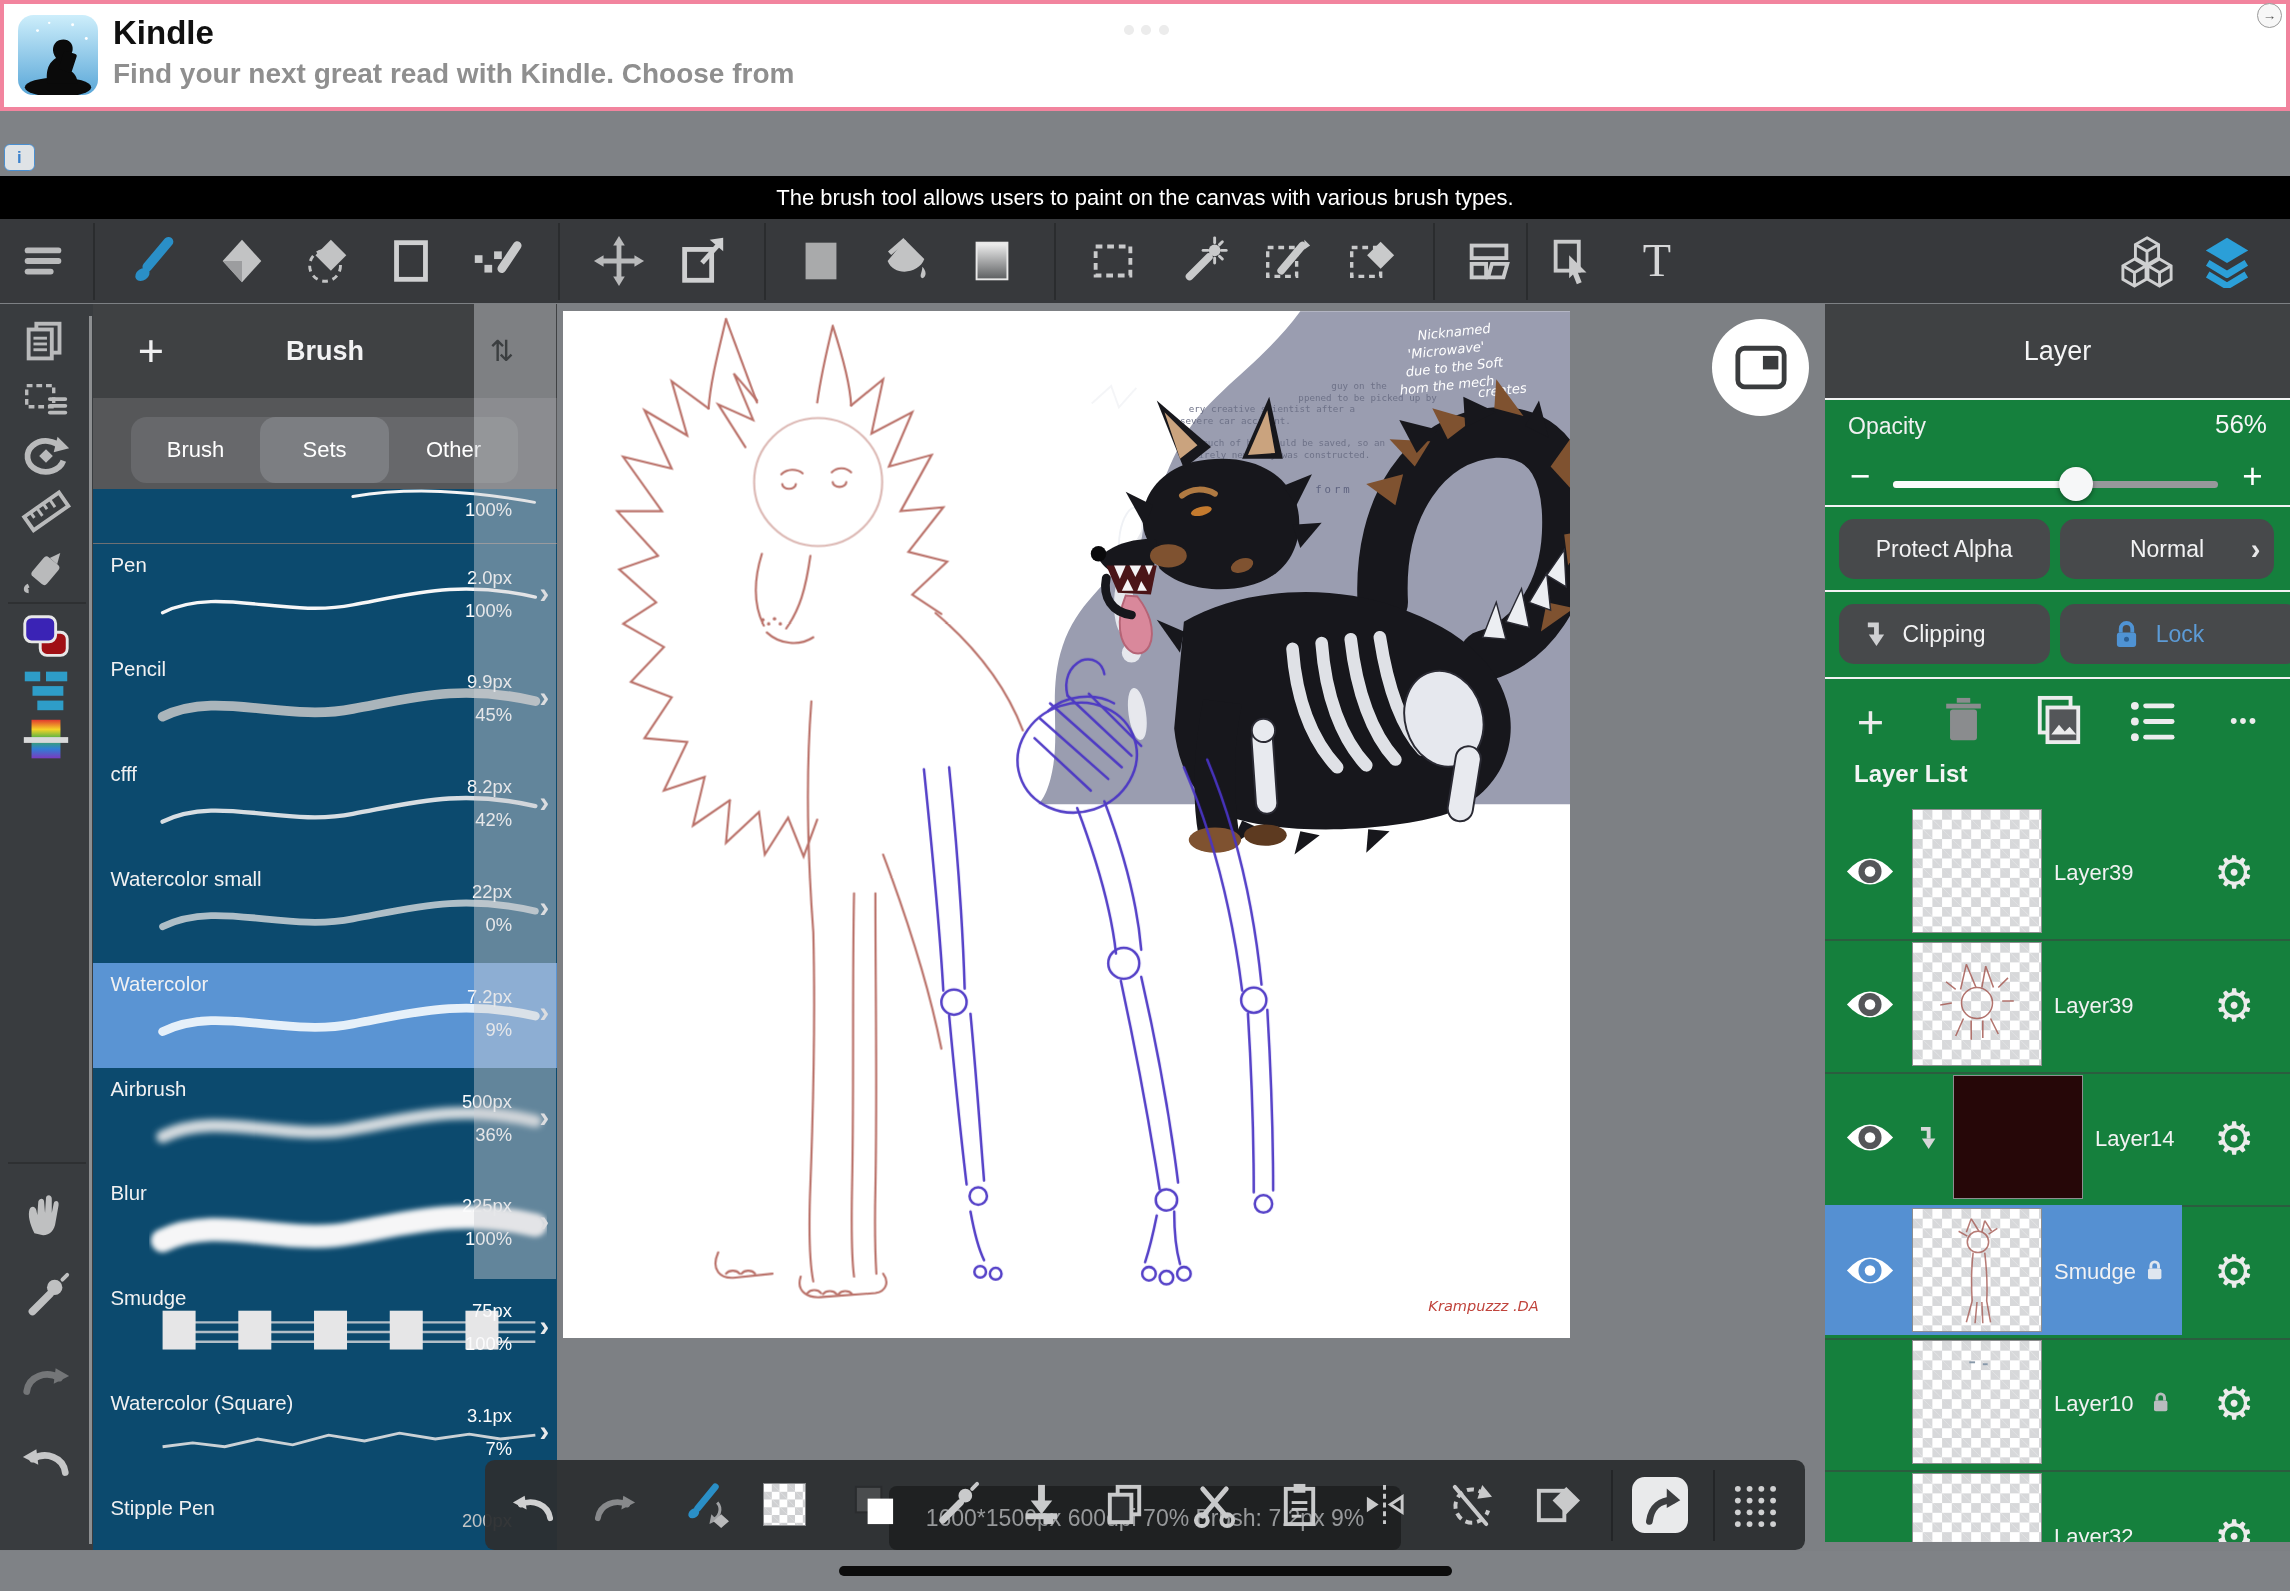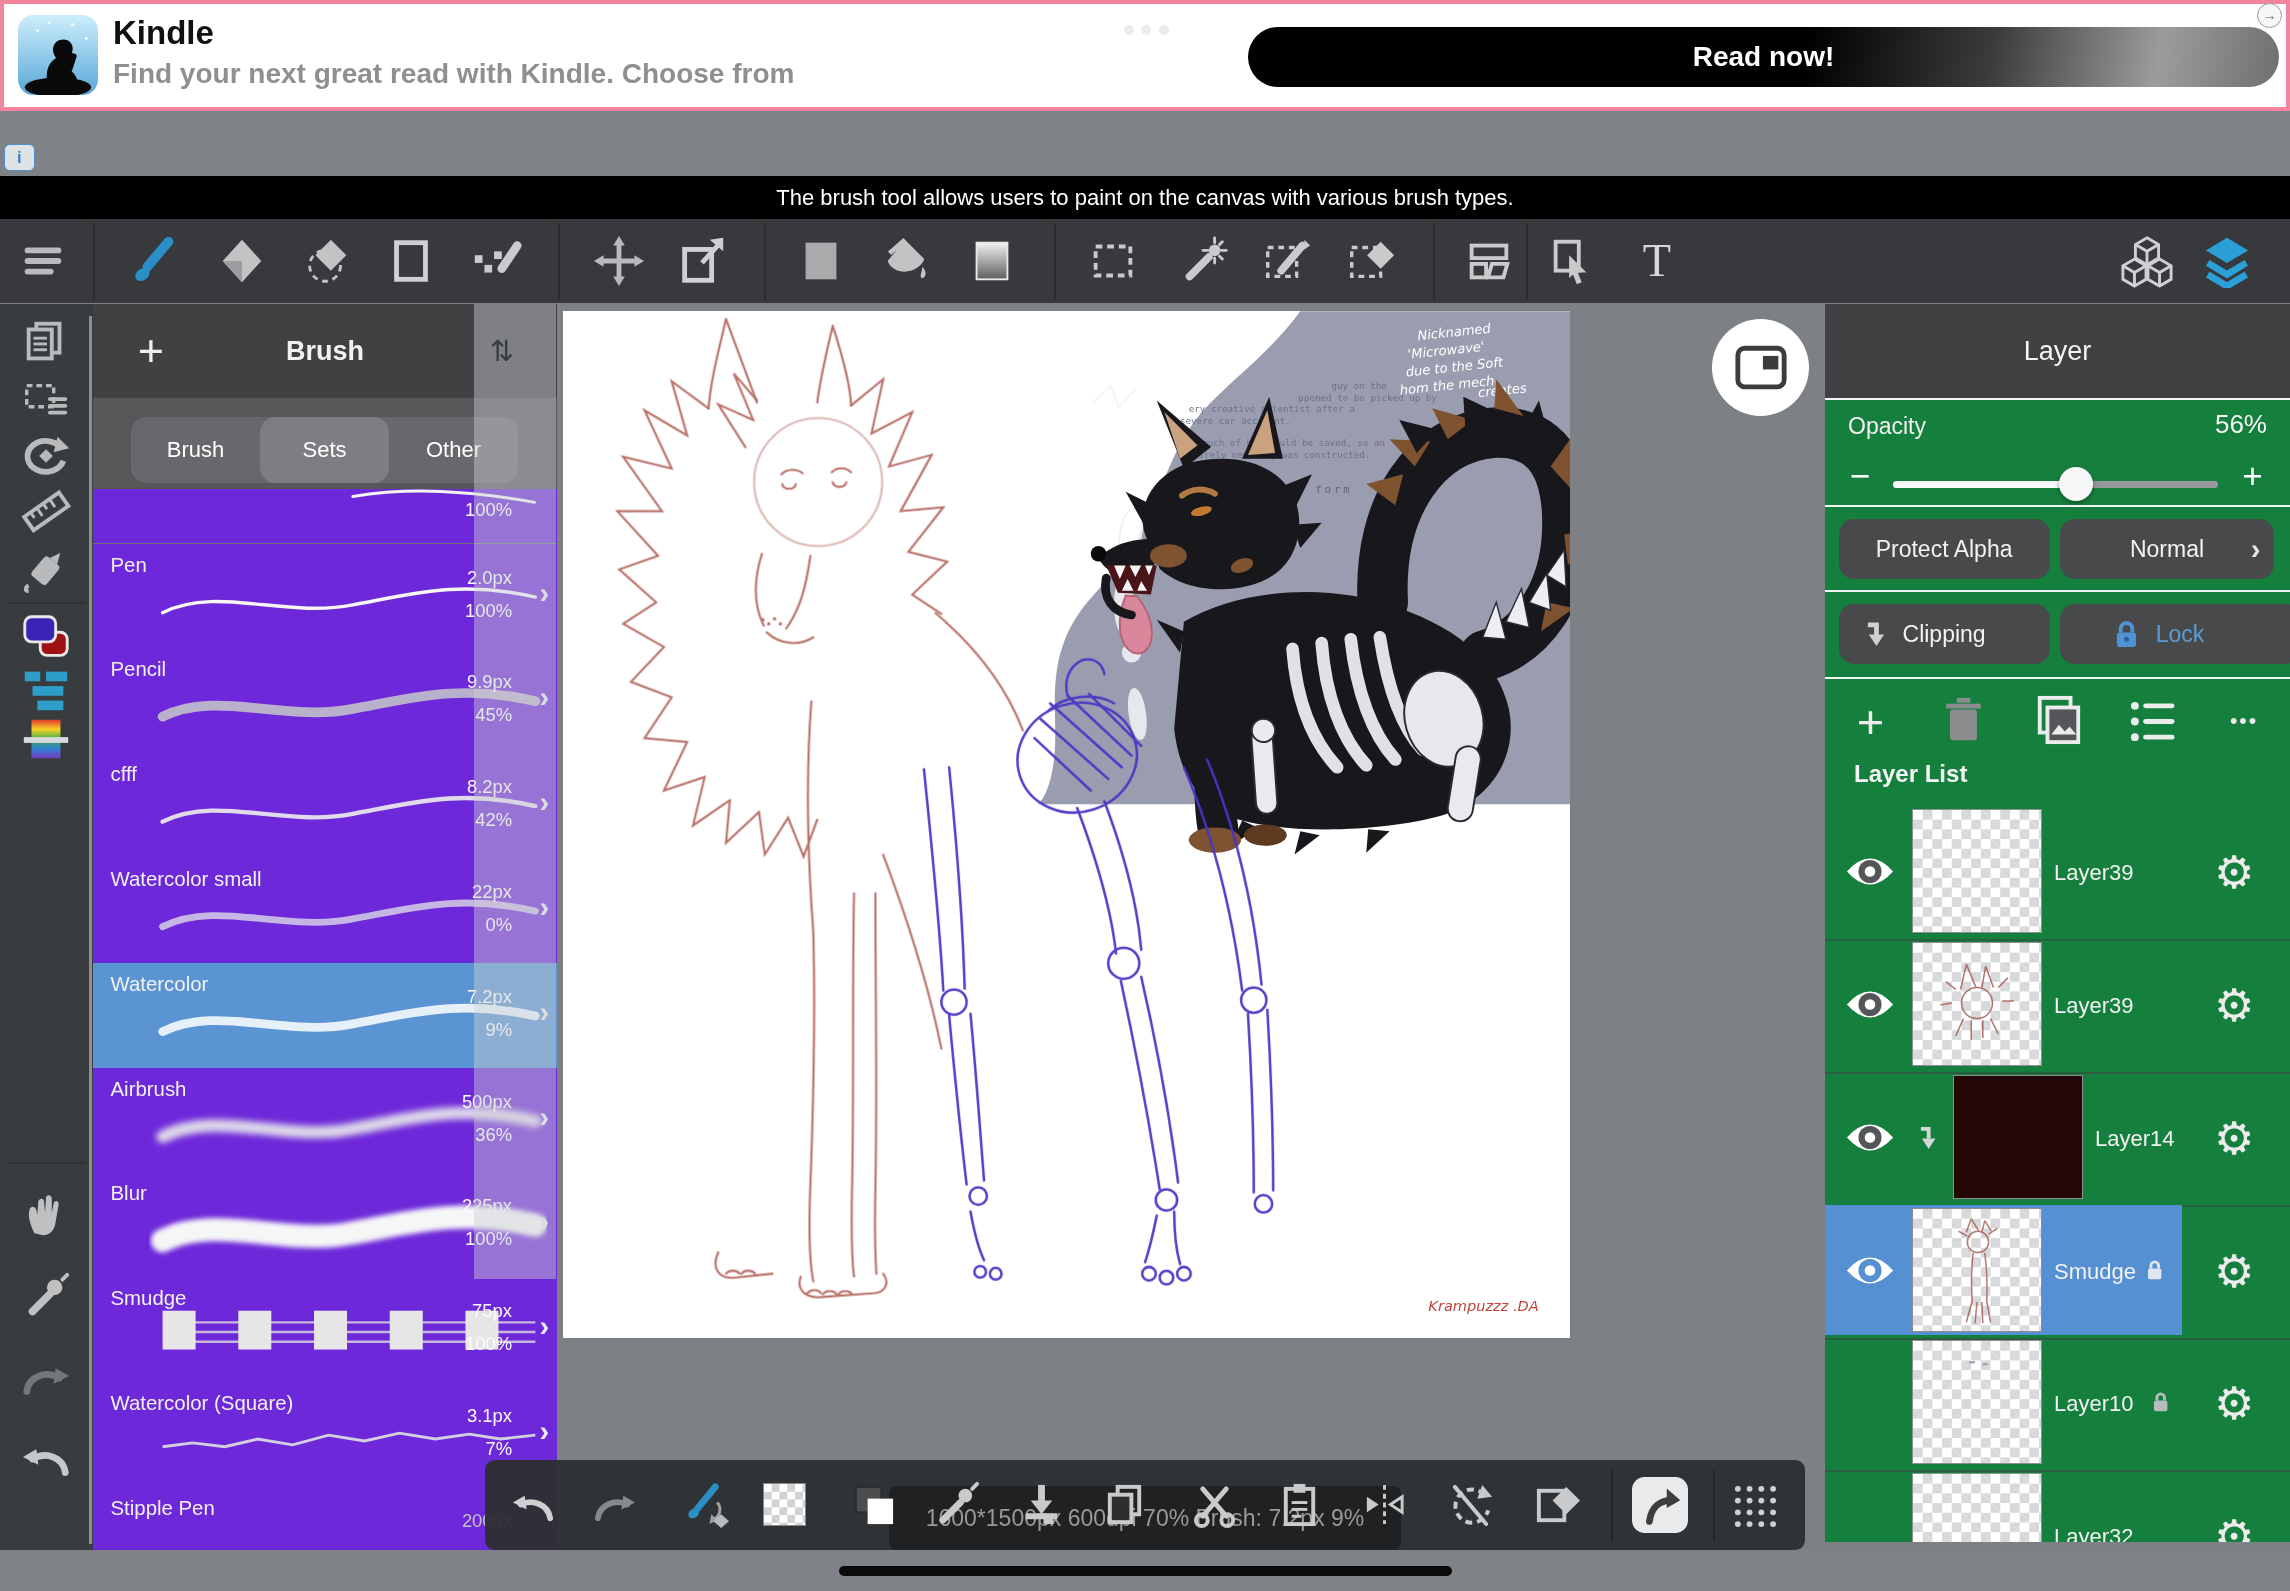--- a/index.html
+++ b/index.html
@@ -37,21 +37,21 @@
   #brush-head{position:absolute;left:0;top:0;width:464px;height:94px;background:#3f4143;}
   #brush-plus{position:absolute;left:29px;top:15.5px;width:58px;height:62px;color:#f0f0f1;font-size:45px;font-weight:300;
      display:flex;align-items:center;justify-content:center;}
   #brush-title{position:absolute;left:0;top:0;width:464px;height:94px;display:flex;align-items:center;justify-content:center;
      color:#f2f2f3;font-size:27px;font-weight:bold;}
   #brush-sort{position:absolute;left:380px;top:21.3px;width:58px;height:52px;color:#3b3e40;font-size:29px;
      display:flex;align-items:center;justify-content:center;z-index:6;}
   #brush-tabs{position:absolute;left:38px;top:113px;width:387px;height:66px;background:#67686b;border-radius:15.5px;display:flex;}
   .btab{flex:1;display:flex;align-items:center;justify-content:center;color:#fff;font-size:22px;border-radius:15.5px;}
   .btab.active{background:#7c7e82;}
-  .brow{position:absolute;left:0;width:464px;height:105px;border-bottom:1px solid #6f7073;background:#6d28d9;overflow:hidden;}
+  .brow{position:absolute;left:0;width:464px;height:105px;border-bottom:1px solid #6f7073;background:#0c4a6e;overflow:hidden;}
   .brow.sel{background:#5a94d3;}
   .bname{position:absolute;left:17.5px;top:9.7px;color:#f1f1f2;font-size:20.4px;}
   .bstroke{position:absolute;left:56px;top:17.5px;}
   .bsize{position:absolute;right:45px;top:23px;color:#fbfbfc;font-size:18.4px;}
   .bop{position:absolute;right:45px;top:56px;color:#fbfbfc;font-size:18.4px;}
   .bchev{position:absolute;right:7.8px;top:33px;color:#e9eaeb;font-size:29px;font-weight:bold;}
   #brush-strip{position:absolute;left:381px;top:0;width:82px;height:975px;background:rgba(205,207,211,0.45);z-index:5;pointer-events:none;}
   
   #canvas{left:563px;top:311px;width:1007px;height:1027px;background:#fff;}
   
@@ -109,21 +109,20 @@
         <rect x="44" y="38" width="14" height="20" rx="2" transform="rotate(18 51 48)" fill="#0a0a0a"></rect>
       </svg>
     </div>
     <div id="banner-title" class="abs">Kindle</div>
     <div id="banner-sub" class="abs">Find your next great read with Kindle. Choose from</div>
     <div class="abs flex" style="left:1116px;top:21.3px;">
       <div class="bdot"></div>
         <div class="bdot"></div>
         <div class="bdot"></div>
     </div>
-    <div id="banner-cta" class="abs">Read now!</div>
   </div>
   <div id="banner-close" class="abs">→</div>
 
   <div id="gap1" class="abs">
     <div id="info-chip" class="abs">i</div>
   </div>
 
   <div id="blackbar" class="abs">
     <span>The brush tool allows users to paint on the canvas with various brush types.</span>
   </div>

